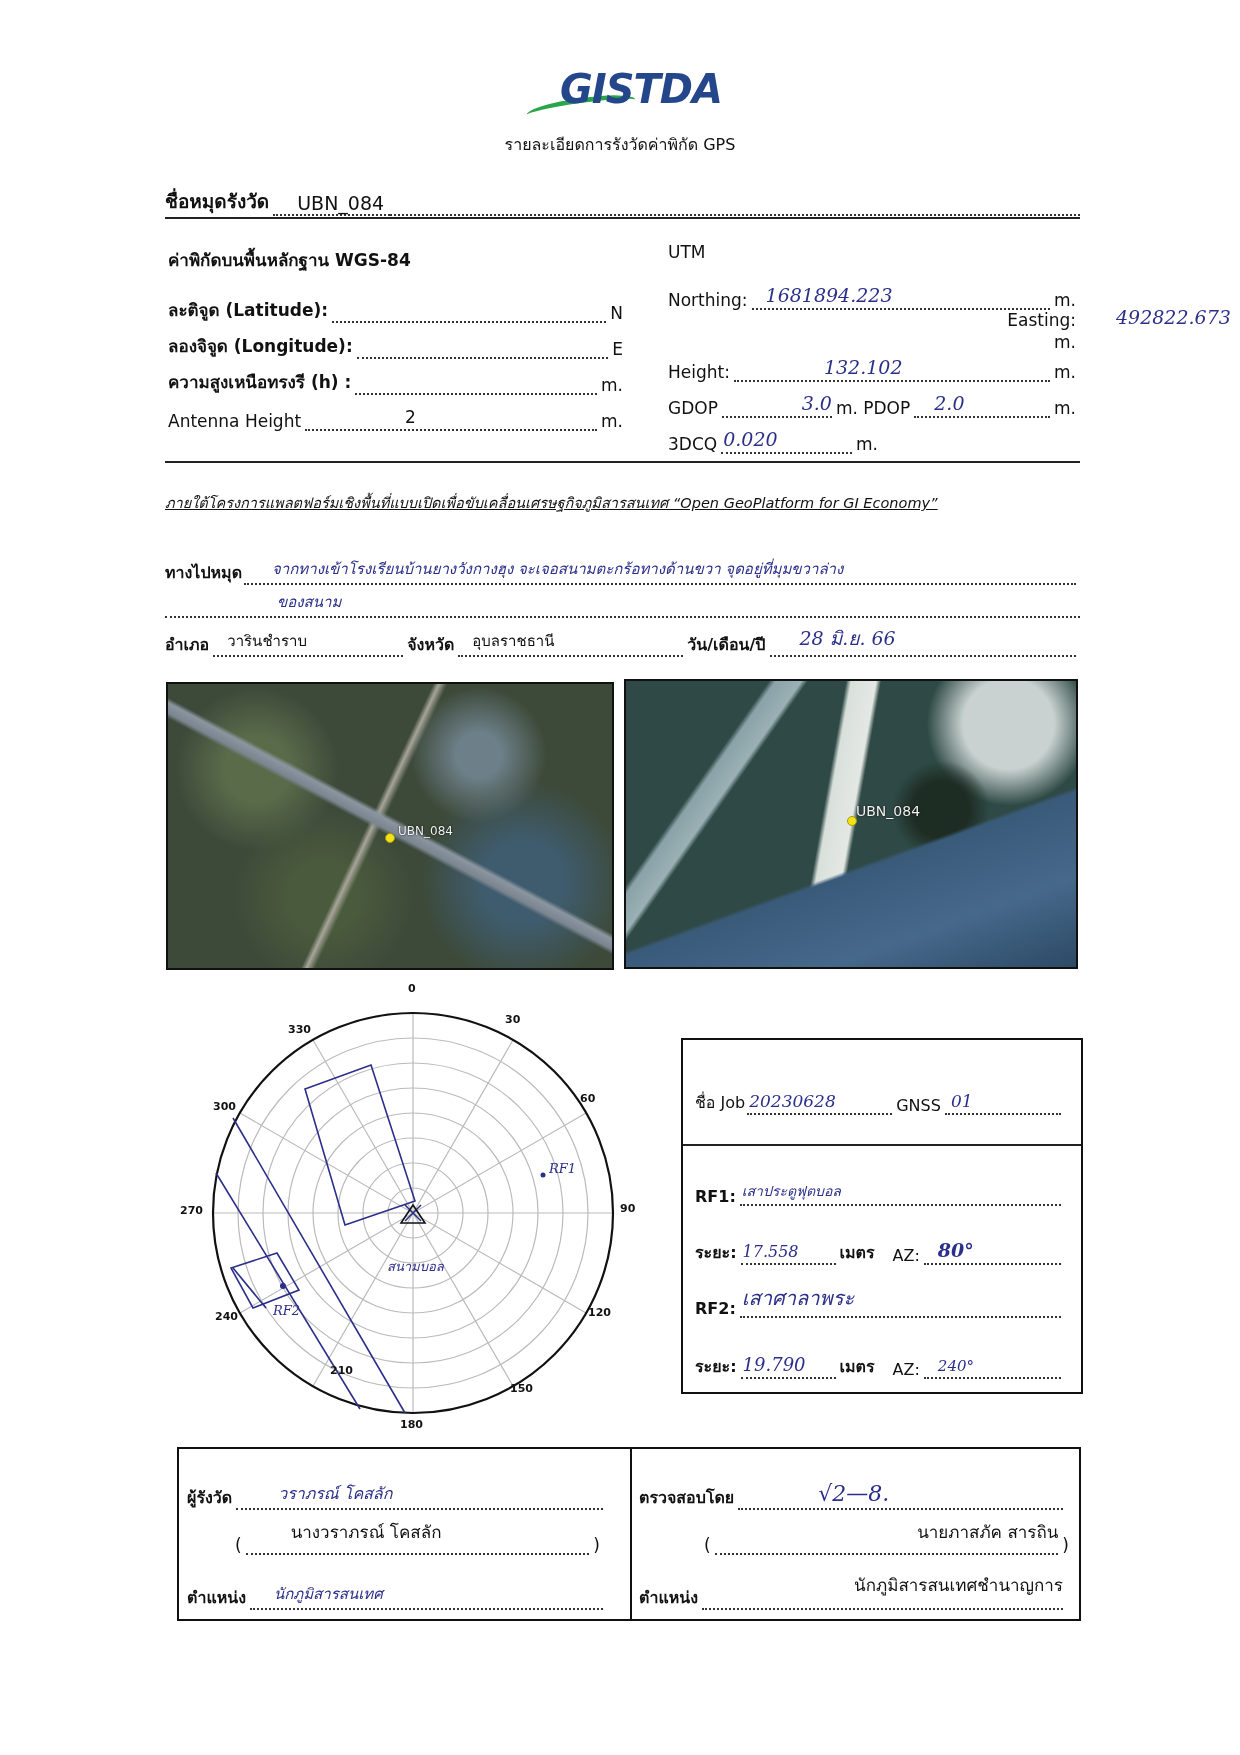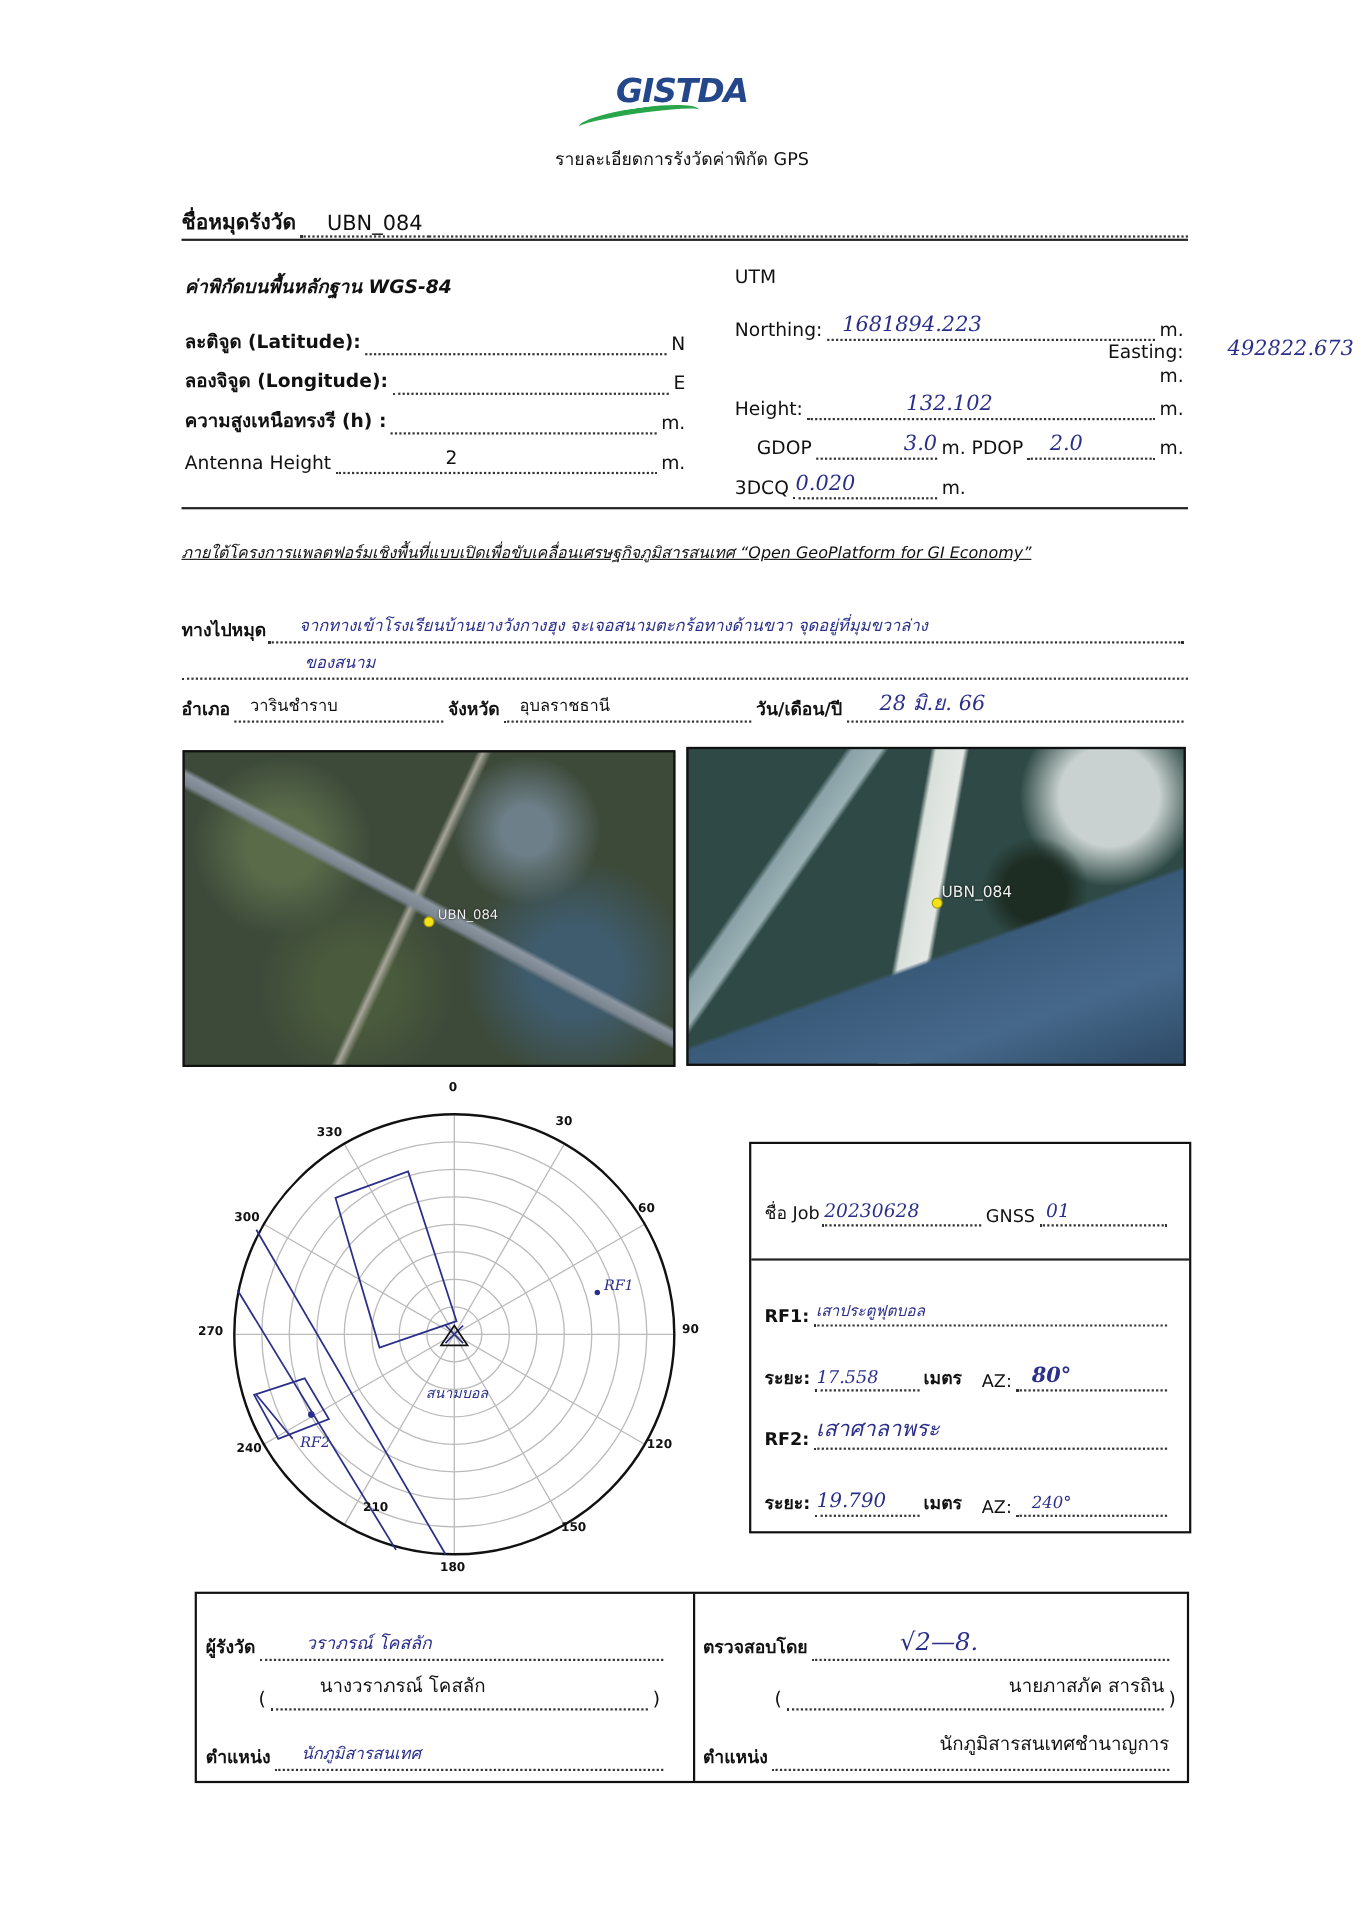--- a/index.html
+++ b/index.html
@@ -4,21 +4,21 @@
 <style>
   html,body{margin:0;padding:0;background:#fff;}
   body{width:1240px;height:1755px;position:relative;overflow:hidden;font-family:"DejaVu Sans","Liberation Sans",sans-serif;color:#111;}
   .abs{position:absolute;}
   .hw{color:#2b2f8a;font-family:"DejaVu Serif","Liberation Serif",serif;font-style:italic;font-weight:normal;}
   .lbl{font-size:17px;}
   .bold{font-weight:bold;}
   .hr{height:2px;background:#222;}
   
   .logo{left:520px;top:58px;width:200px;height:70px;}
-  .logo-text{position:absolute;left:40px;top:8px;font-size:30px;font-weight:bold;font-style:italic;color:#24468a;font-family:"DejaVu Sans",sans-serif;letter-spacing:-1px;}
+  .logo-text{position:absolute;left:40px;top:8px;font-size:40px;font-weight:bold;font-style:italic;color:#24468a;font-family:"DejaVu Sans",sans-serif;letter-spacing:-1px;}
   .logo-swoosh{position:absolute;left:6px;top:40px;width:110px;height:14px;border-radius:50%;border-top:5px solid #2aa64a;transform:rotate(-8deg);}
   .doc-title{left:0;width:1240px;top:132px;text-align:center;font-size:16px;}
   .row{display:flex;align-items:flex-end;}
   .fill{flex:1;position:relative;margin:0 4px;border-bottom:2px dotted #333;height:18px;}
   .fill .v{position:absolute;left:0;right:0;bottom:2px;text-align:right;font-size:19px;}
   .img-box{border:2px solid #111;overflow:hidden;}
   .sat1{background:
     linear-gradient(28deg, transparent 48%, #7a8590 49%, #8a95a0 51%, transparent 52%),
     linear-gradient(115deg, transparent 46%, #a7a59a 47%, transparent 48.5%),
     radial-gradient(circle at 20% 30%, #5a6b4a 0 8%, transparent 20%),
@@ -48,21 +48,21 @@
 <div class="abs doc-title">รายละเอียดการรังวัดค่าพิกัด GPS</div>
 
 <div class="abs row" style="left:165px;top:186px;width:915px;">
   <span class="bold" style="font-size:19px;">ชื่อหมุดรังวัด</span>
   <span style="font-size:19px;margin-left:4px;border-bottom:2px dotted #333;padding:0 6px 0 24px;">UBN_084</span>
   <span style="flex:1;border-bottom:2px dotted #333;height:18px;"></span>
 </div>
 <div class="abs hr" style="left:165px;top:217px;width:915px;"></div>
 
 <div class="abs" style="left:168px;top:246px;width:455px;">
-  <div class="lbl bold" style="margin-bottom:14px;font-style:italic;">ค่าพิกัดบนพื้นหลักฐาน WGS-84</div>
+  <div class="lbl bold" style="margin-bottom:14px;">ค่าพิกัดบนพื้นหลักฐาน WGS-84</div>
   <div class="row" style="height:36px;">
     <span class="lbl bold">ละติจูด (Latitude):</span>
     <span class="fill">
         <span class="v hw"></span>
       </span>
     <span class="lbl">N</span>
   </div>
   <div class="row" style="height:36px;">
     <span class="lbl bold">ลองจิจูด (Longitude):</span>
     <span class="fill">
@@ -102,21 +102,21 @@
       </span>
     <span class="lbl">m.</span>
   </div>
   <div class="row" style="height:36px;">
     <span class="lbl">Height:</span>
     <span class="fill">
         <span class="v hw" style="text-align:left;left:90px;">132.102</span>
       </span>
     <span class="lbl">m.</span>
   </div>
-  <div class="row" style="height:36px;margin-left:20px;">
+  <div class="row" style="height:36px;">
     <span class="lbl">GDOP</span>
     <span class="fill" style="flex:0 0 110px;">
         <span class="v hw">3.0</span>
       </span>
     <span class="lbl">m. PDOP</span>
     <span class="fill">
         <span class="v hw" style="text-align:left;left:20px;">2.0</span>
       </span>
     <span class="lbl">m.</span>
   </div>

